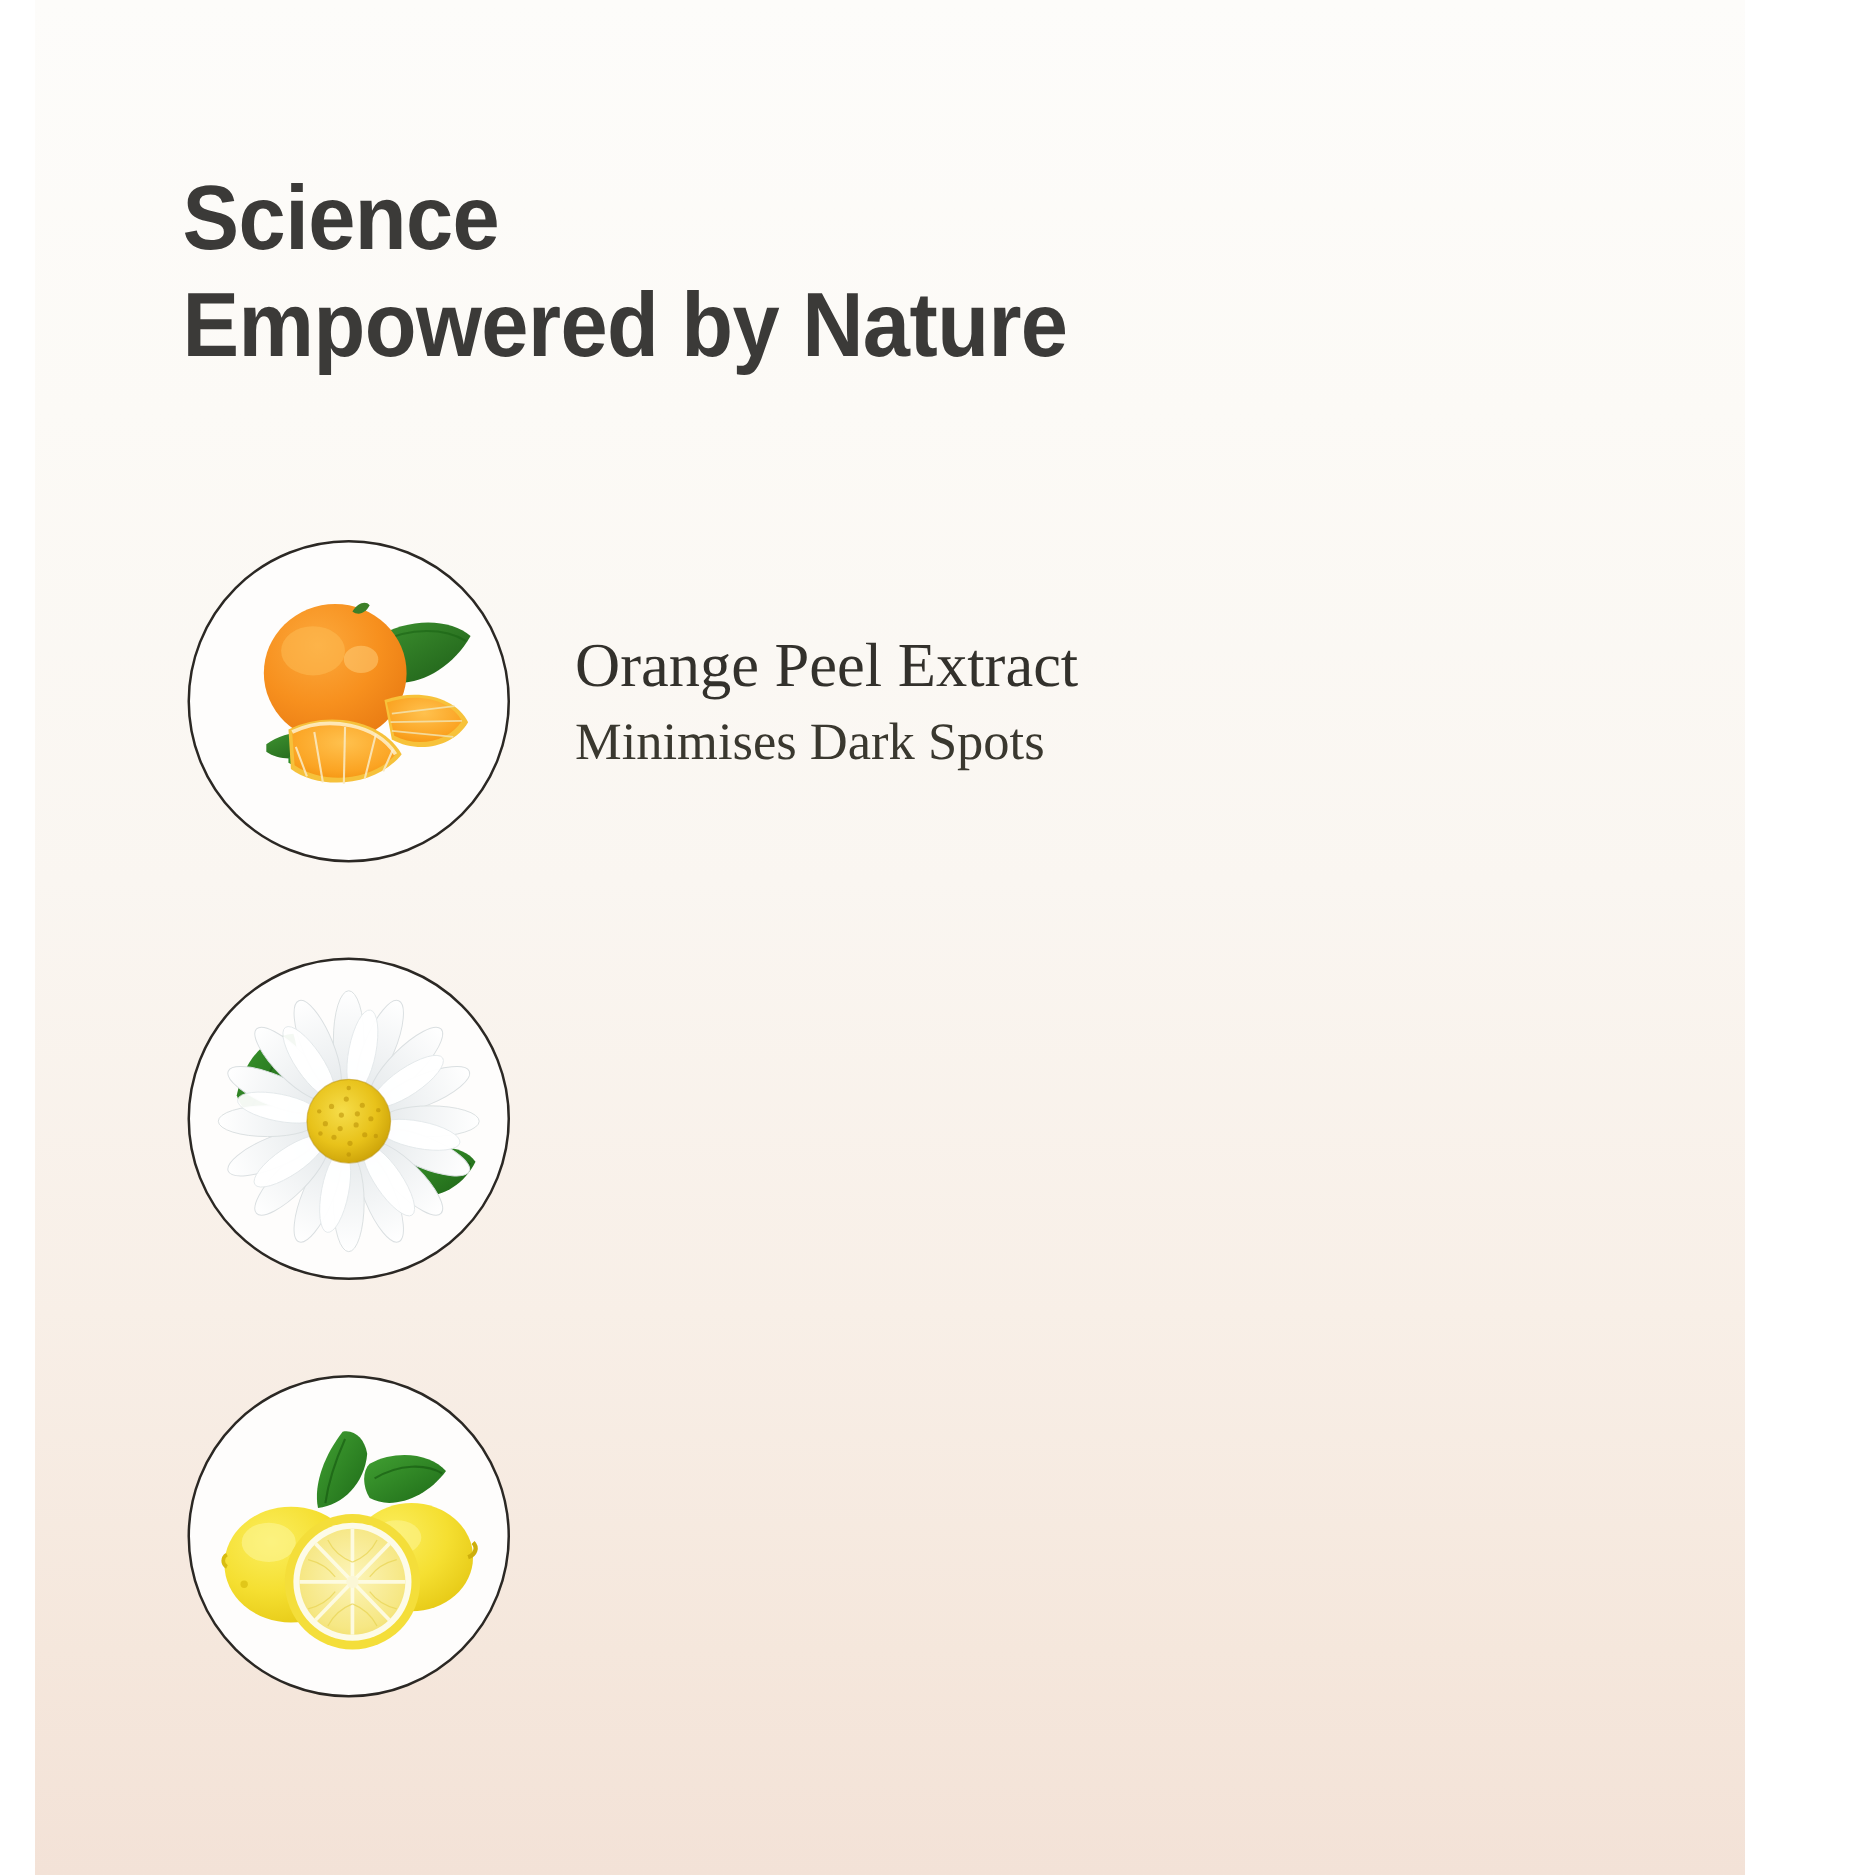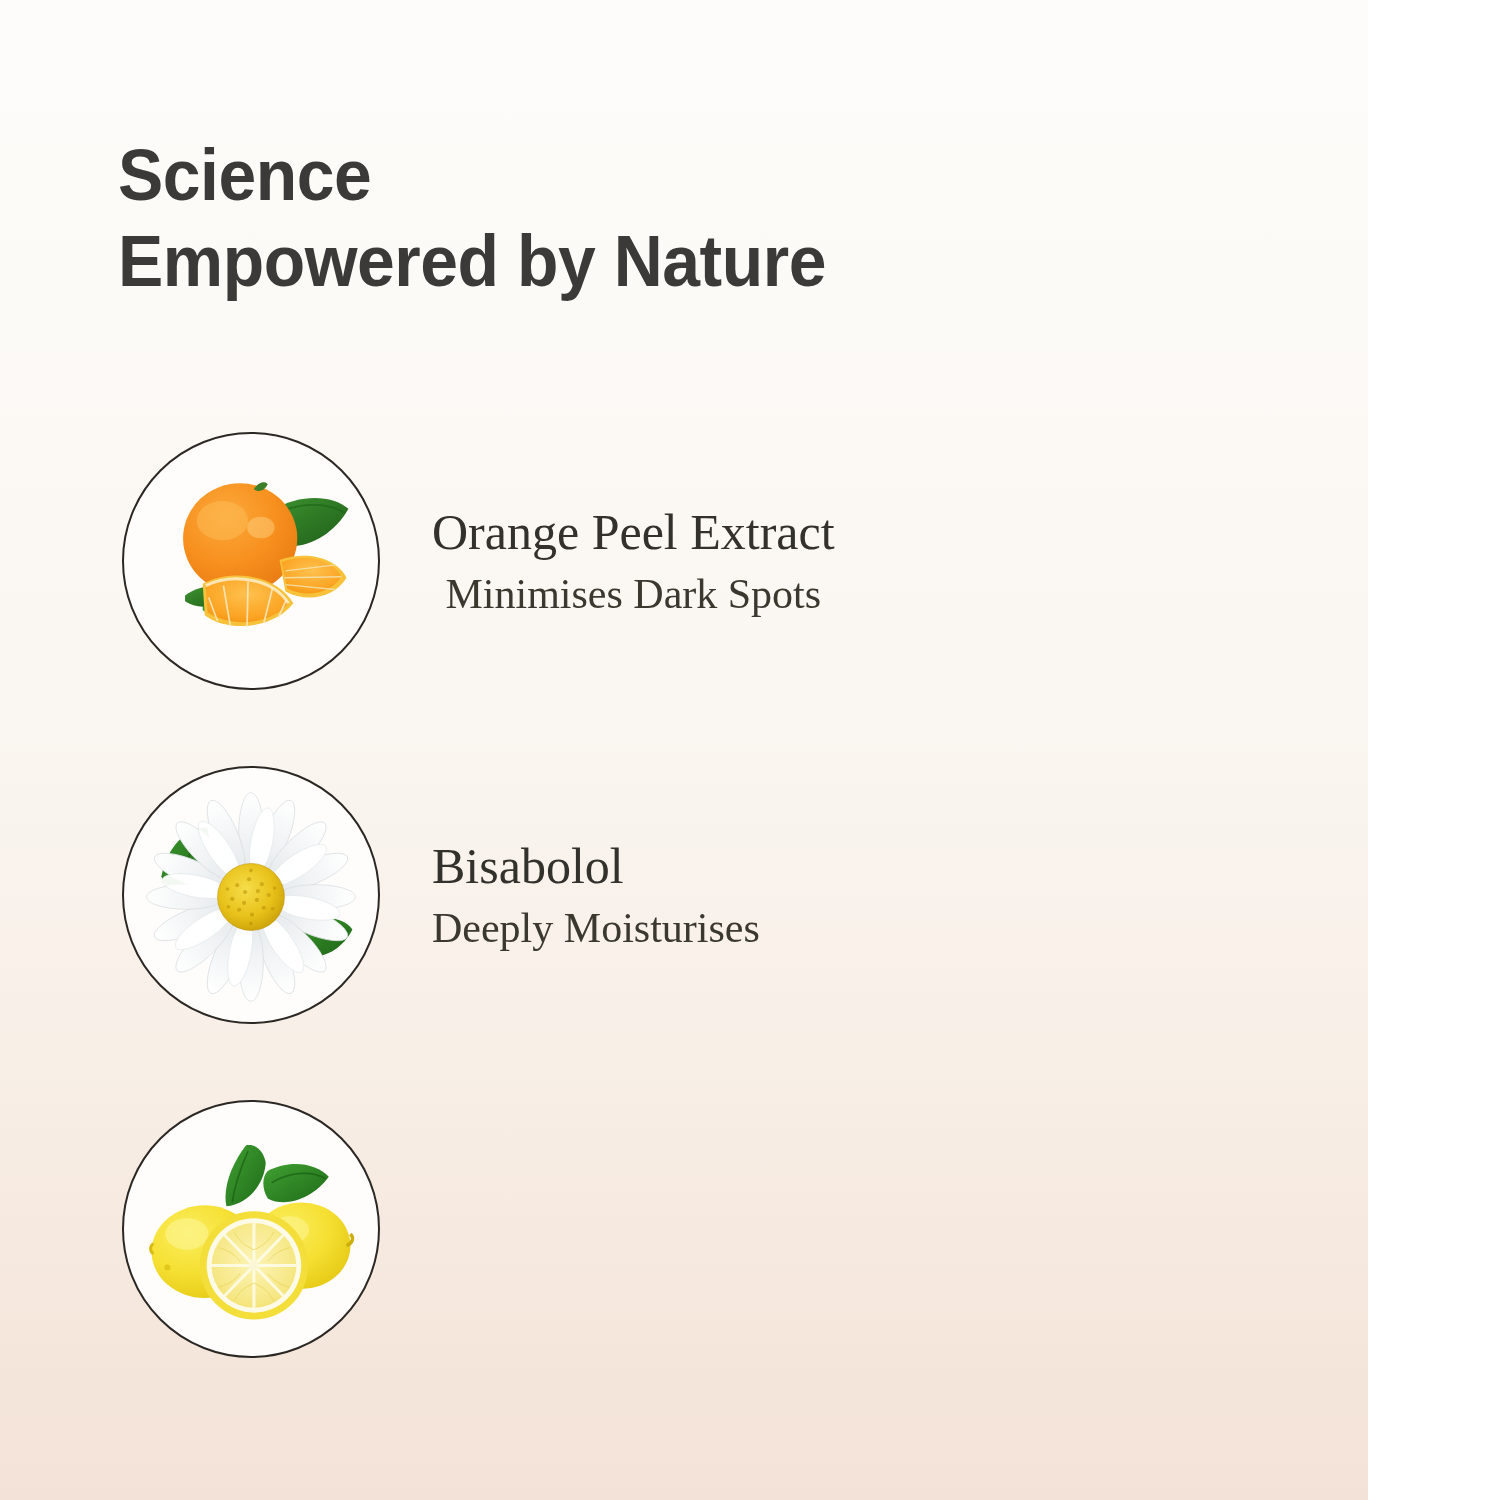--- a/index.html
+++ b/index.html
@@ -18,20 +18,21 @@
     width: 1368px;
     height: 1500px;
     background: linear-gradient(180deg,
         #FDFCFA 0%,
         #FCFAF6 22%,
         #FAF6F1 47%,
         #F8EFE7 70%,
         #F5E7DC 88%,
         #F3E2D7 100%);
     box-sizing: border-box;
+    margin-left: 28px;
   }
 
   
   .heading {
     position: absolute;
     left: 118px;
     top: 132px;
     width: 1200px;
     color: #3B3A38;
     font-family: "Liberation Sans", sans-serif;
@@ -95,21 +96,20 @@
     line-height: 60px;
     color: #33312C;
     white-space: nowrap;
   }
   .ing-sub {
     font-family: "Liberation Serif", serif;
     font-size: 42px;
     line-height: 52px;
     color: #3A382F;
     white-space: nowrap;
-    text-align: center;
   }
 </style>
 </head>
 <body>
 
 <div id="poster">
 
   <div class="heading">
     <span class="line">Science</span>
     <span class="line">Empowered by Nature</span>
@@ -256,24 +256,20 @@
               <circle cx="-24" cy="-8" r="1.8"></circle>
                 <circle cx="24" cy="-9" r="1.8"></circle>
               <circle cx="-23" cy="10" r="1.8"></circle>
                 <circle cx="22" cy="12" r="1.8"></circle>
               <circle cx="0" cy="-27" r="1.8"></circle>
                 <circle cx="0" cy="27" r="1.8"></circle>
             </g>
           </g>
         </svg>
       </div>
-      <div class="row-text">
-        <div class="ing-title">Bisabolol</div>
-        <div class="ing-sub">Deeply Moisturises</div>
-      </div>
     </div>
 
     <div class="row">
       <div class="circle">
         <svg viewBox="0 0 258 258" xmlns="http://www.w3.org/2000/svg" aria-hidden="true">
           <defs>
             <radialGradient id="lemBody" cx="35%" cy="30%" r="80%">
               <stop offset="0%" stop-color="#FBEE5E"></stop>
               <stop offset="55%" stop-color="#F5DF31"></stop>
               <stop offset="100%" stop-color="#E5C814"></stop>

